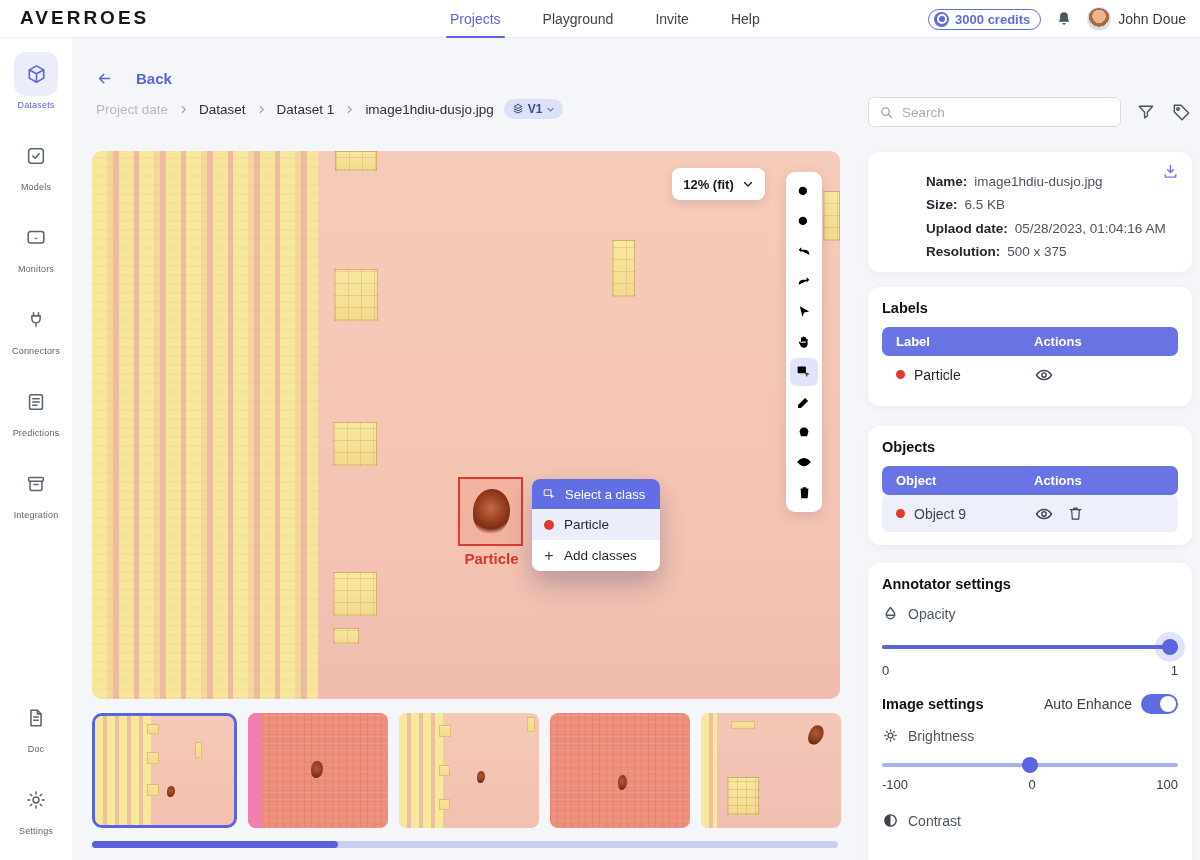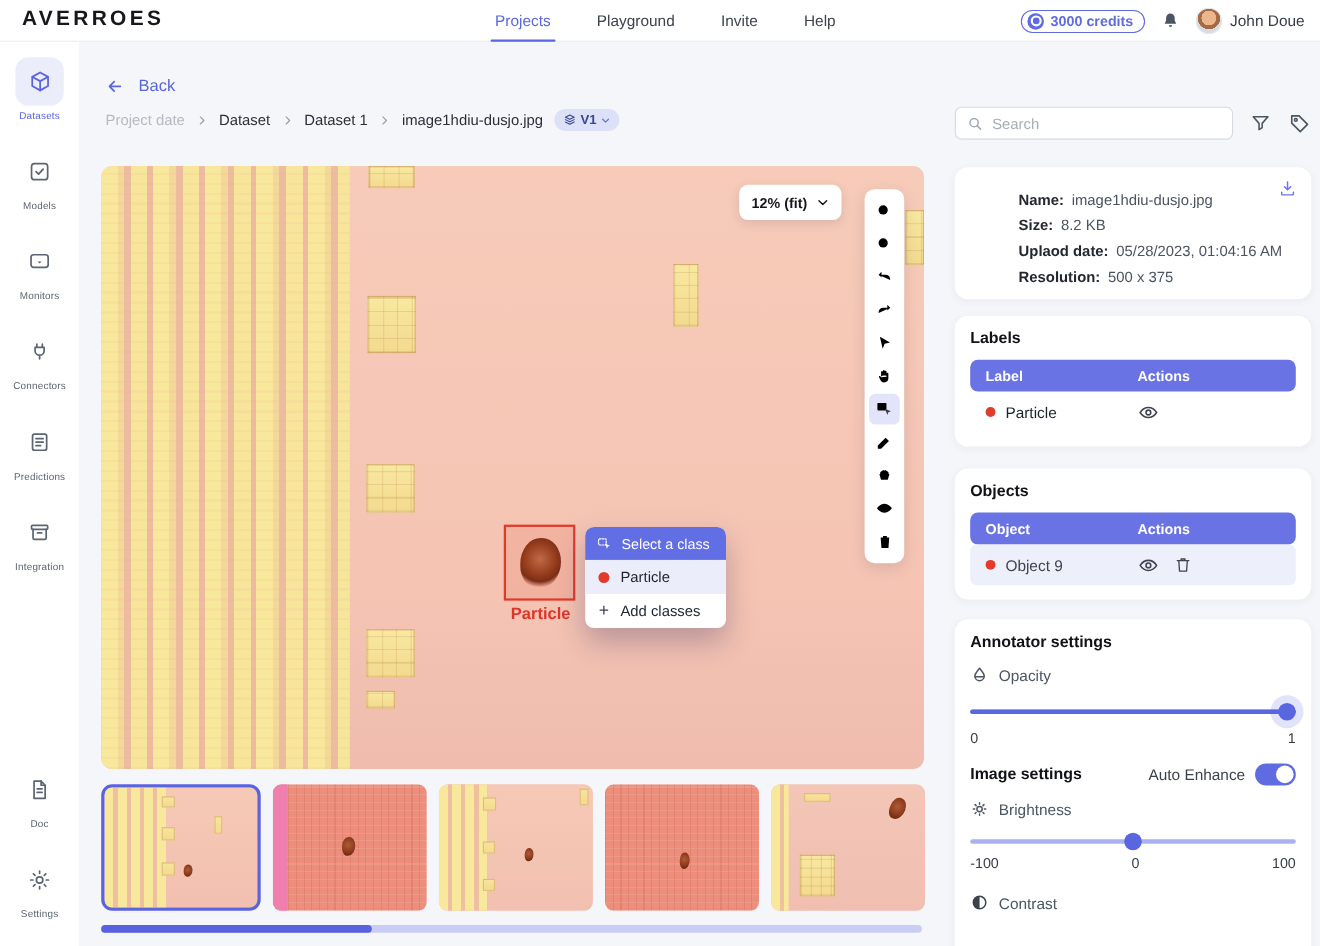--- a/index.html
+++ b/index.html
@@ -27,21 +27,21 @@
   
   .sidebar { position:absolute; left:0; top:38px; width:72px; height:822px; background:#fff; display:flex; flex-direction:column; align-items:center; padding:14px 0 18px; }
   .side-item { display:flex; flex-direction:column; align-items:center; gap:4px; cursor:pointer; margin-bottom:24px; color:#5b6472; }
   .side-item .ibox { width:44px; height:44px; border-radius:12px; display:flex; align-items:center; justify-content:center; }
   .side-item.active { color:#5a66dd; }
   .side-item.active .ibox { background:#ecedfb; }
   .side-item .slabel { font-size:9px; letter-spacing:.2px; }
   .side-spacer { flex:1; }
 
   
-  .backrow { position:absolute; left:96px; top:70px; display:flex; align-items:center; gap:13px; color:#5a66dd; font-size:15px; font-weight:400; cursor:pointer; }
+  .backrow { position:absolute; left:96px; top:70px; display:flex; align-items:center; gap:23px; color:#5a66dd; font-size:15px; font-weight:700; cursor:pointer; }
   .crumbs { position:absolute; left:96px; top:99px; display:flex; align-items:center; gap:10px; font-size:13.5px; color:#2b2f38; }
   .crumb { cursor:pointer; }
   .crumb.muted { color:#b4b9c2; }
   .crumb-sep { color:#9aa0ab; display:inline-flex; }
   .vchip { display:flex; align-items:center; gap:4px; background:#dde1f8; color:#3c478f; border-radius:11px; padding:3px 8px; font-size:12px; font-weight:600; cursor:pointer; }
 
   
   .canvas { position:absolute; left:92px; top:151px; width:748px; height:548px; border-radius:10px; overflow:hidden; background:linear-gradient(180deg,#f7cbb9 0%, #f5c4b3 70%, #efbcae 100%); }
   .stripes { position:absolute; left:0; top:0; bottom:0; width:226px;
      background:repeating-linear-gradient(90deg,#f8e89b 0 15px,#f3d89a 15px 21px,#edbc9f 21px 27px,#f7e69a 27px 42px,#eebaa0 42px 47px); }
@@ -454,21 +454,21 @@
         <svg width="17" height="17" viewBox="0 0 24 24" style="stroke-width:1.9">
             <path d="M12 3.5v9.5M8 9.5l4 4 4-4M4.5 16.5v2.5a1 1 0 001 1h13a1 1 0 001-1v-2.5"></path>
           </svg>
       </span>
       <div class="detail-row">
           <span class="k">Name:</span>
           <span class="v">image1hdiu-dusjo.jpg</span>
         </div>
       <div class="detail-row">
           <span class="k">Size:</span>
-          <span class="v">8.2 KB</span>
+          <span class="v">6.5 KB</span>
         </div>
       <div class="detail-row">
           <span class="k">Uplaod date:</span>
           <span class="v">05/28/2023, 01:04:16 AM</span>
         </div>
       <div class="detail-row">
           <span class="k">Resolution:</span>
           <span class="v">500 x 375</span>
         </div>
     </div>

